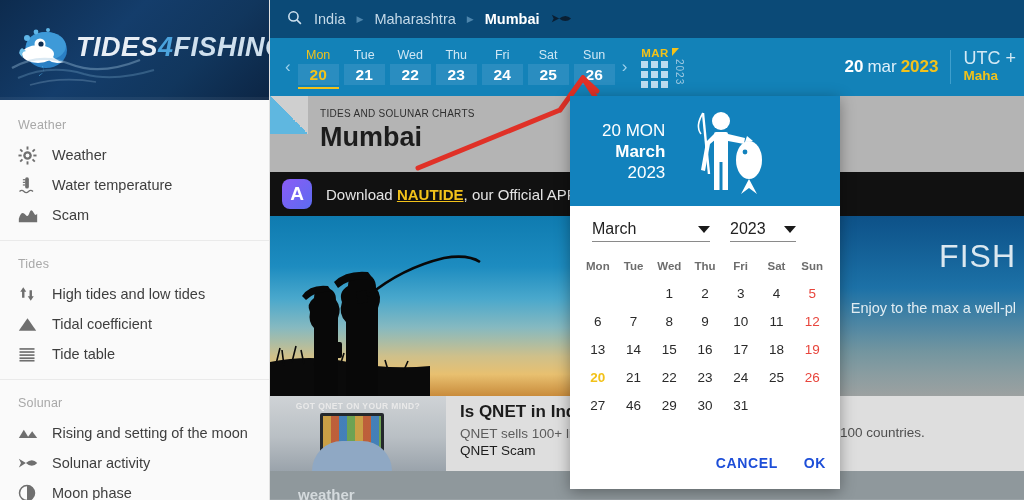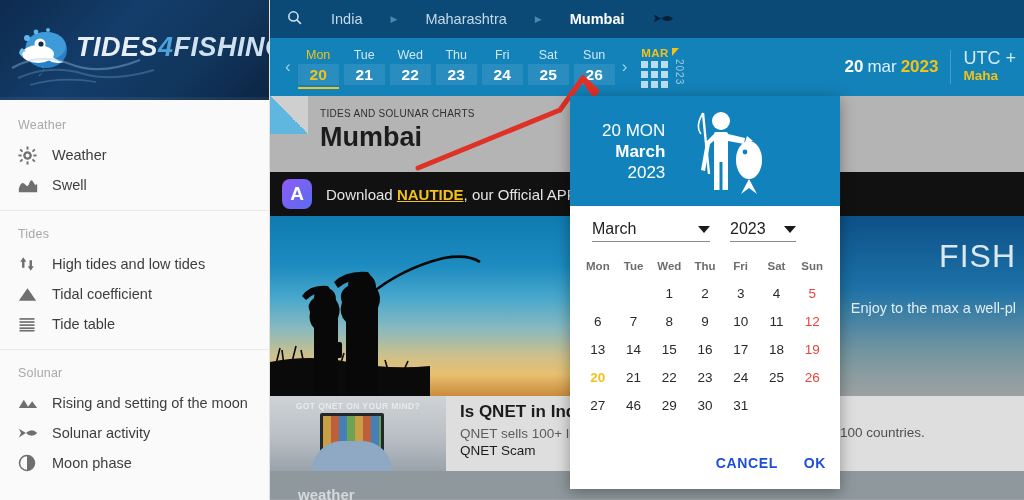--- a/index.html
+++ b/index.html
@@ -68,21 +68,21 @@
   .main {
     position: absolute; left: 270px; top: 0;
     width: 754px; height: 500px;
     overflow: hidden;
     background: #9aa2a6;
   }
 
   
   .crumbbar {
     height: 38px; background: #0b4a77;
-    display: flex; align-items: center; padding-left: 16px; gap: 28px;
+    display: flex; align-items: center; padding-left: 16px; gap: 11px;
   }
   .crumb-search { color: #cfe2f0; }
   .crumb { font-size: 14.5px; color: #c4d9e8; cursor: pointer; }
   .crumb.active { color: #ffffff; font-weight: bold; }
   .crumb-sep { color: #4e86ad; font-size: 9px; }
   .crumb-fish { color: #0a1f33; font-size: 13px; line-height: 1; }
 
   
   .daybar {
     height: 58px; background: #1382b8;
@@ -333,25 +333,37 @@
               <rect x="3" y="3.6" width="2.4" height="4" transform="rotate(-45 4.2 5.6)"></rect>
               <rect x="18.6" y="3.6" width="2.4" height="4" transform="rotate(45 19.8 5.6)"></rect>
               <rect x="3" y="16.4" width="2.4" height="4" transform="rotate(45 4.2 18.4)"></rect>
               <rect x="18.6" y="16.4" width="2.4" height="4" transform="rotate(-45 19.8 18.4)"></rect>
             </svg>
           </span>
           <span class="sb-label">Weather</span>
         </div>
         <div class="sb-item">
           <span class="sb-ico">
+            <svg width="18" height="19" viewBox="0 0 24 24" fill="currentColor">
+              <rect x="9.5" y="1" width="5" height="15" rx="2.5"></rect>
+              <rect x="6.5" y="3.5" width="3" height="1.6"></rect>
+                <rect x="6.5" y="7" width="3" height="1.6"></rect>
+              <rect x="6.5" y="10.5" width="3" height="1.6"></rect>
+              <path d="M2 20 q3-3 6 0 t6 0 t6 0" stroke="currentColor" stroke-width="1.8" fill="none"></path>
+            </svg>
+          </span>
+          <span class="sb-label">Water temperature</span>
+        </div>
+        <div class="sb-item">
+          <span class="sb-ico">
             <svg width="20" height="17" viewBox="0 0 24 20" fill="currentColor">
               <path d="M1 14 Q4 3 9 9 Q12 13 14 6 Q16 1 19 7 Q21 11 23 8 L23 18 L1 18 Z"></path>
             </svg>
           </span>
-          <span class="sb-label">Swell</span>
+          <span class="sb-label">Scam</span>
         </div>
       </div>
 
       <div class="sb-group">
         <div class="sb-title">Tides</div>
         <div class="sb-item">
           <span class="sb-ico">
             <svg width="18" height="20" viewBox="0 0 24 24" fill="currentColor">
               <path d="M7 3 L11 9 L8.6 9 L8.6 17 L5.4 17 L5.4 9 L3 9 Z"></path>
               <path d="M17 21 L13 15 L15.4 15 L15.4 7 L18.6 7 L18.6 15 L21 15 Z"></path>

